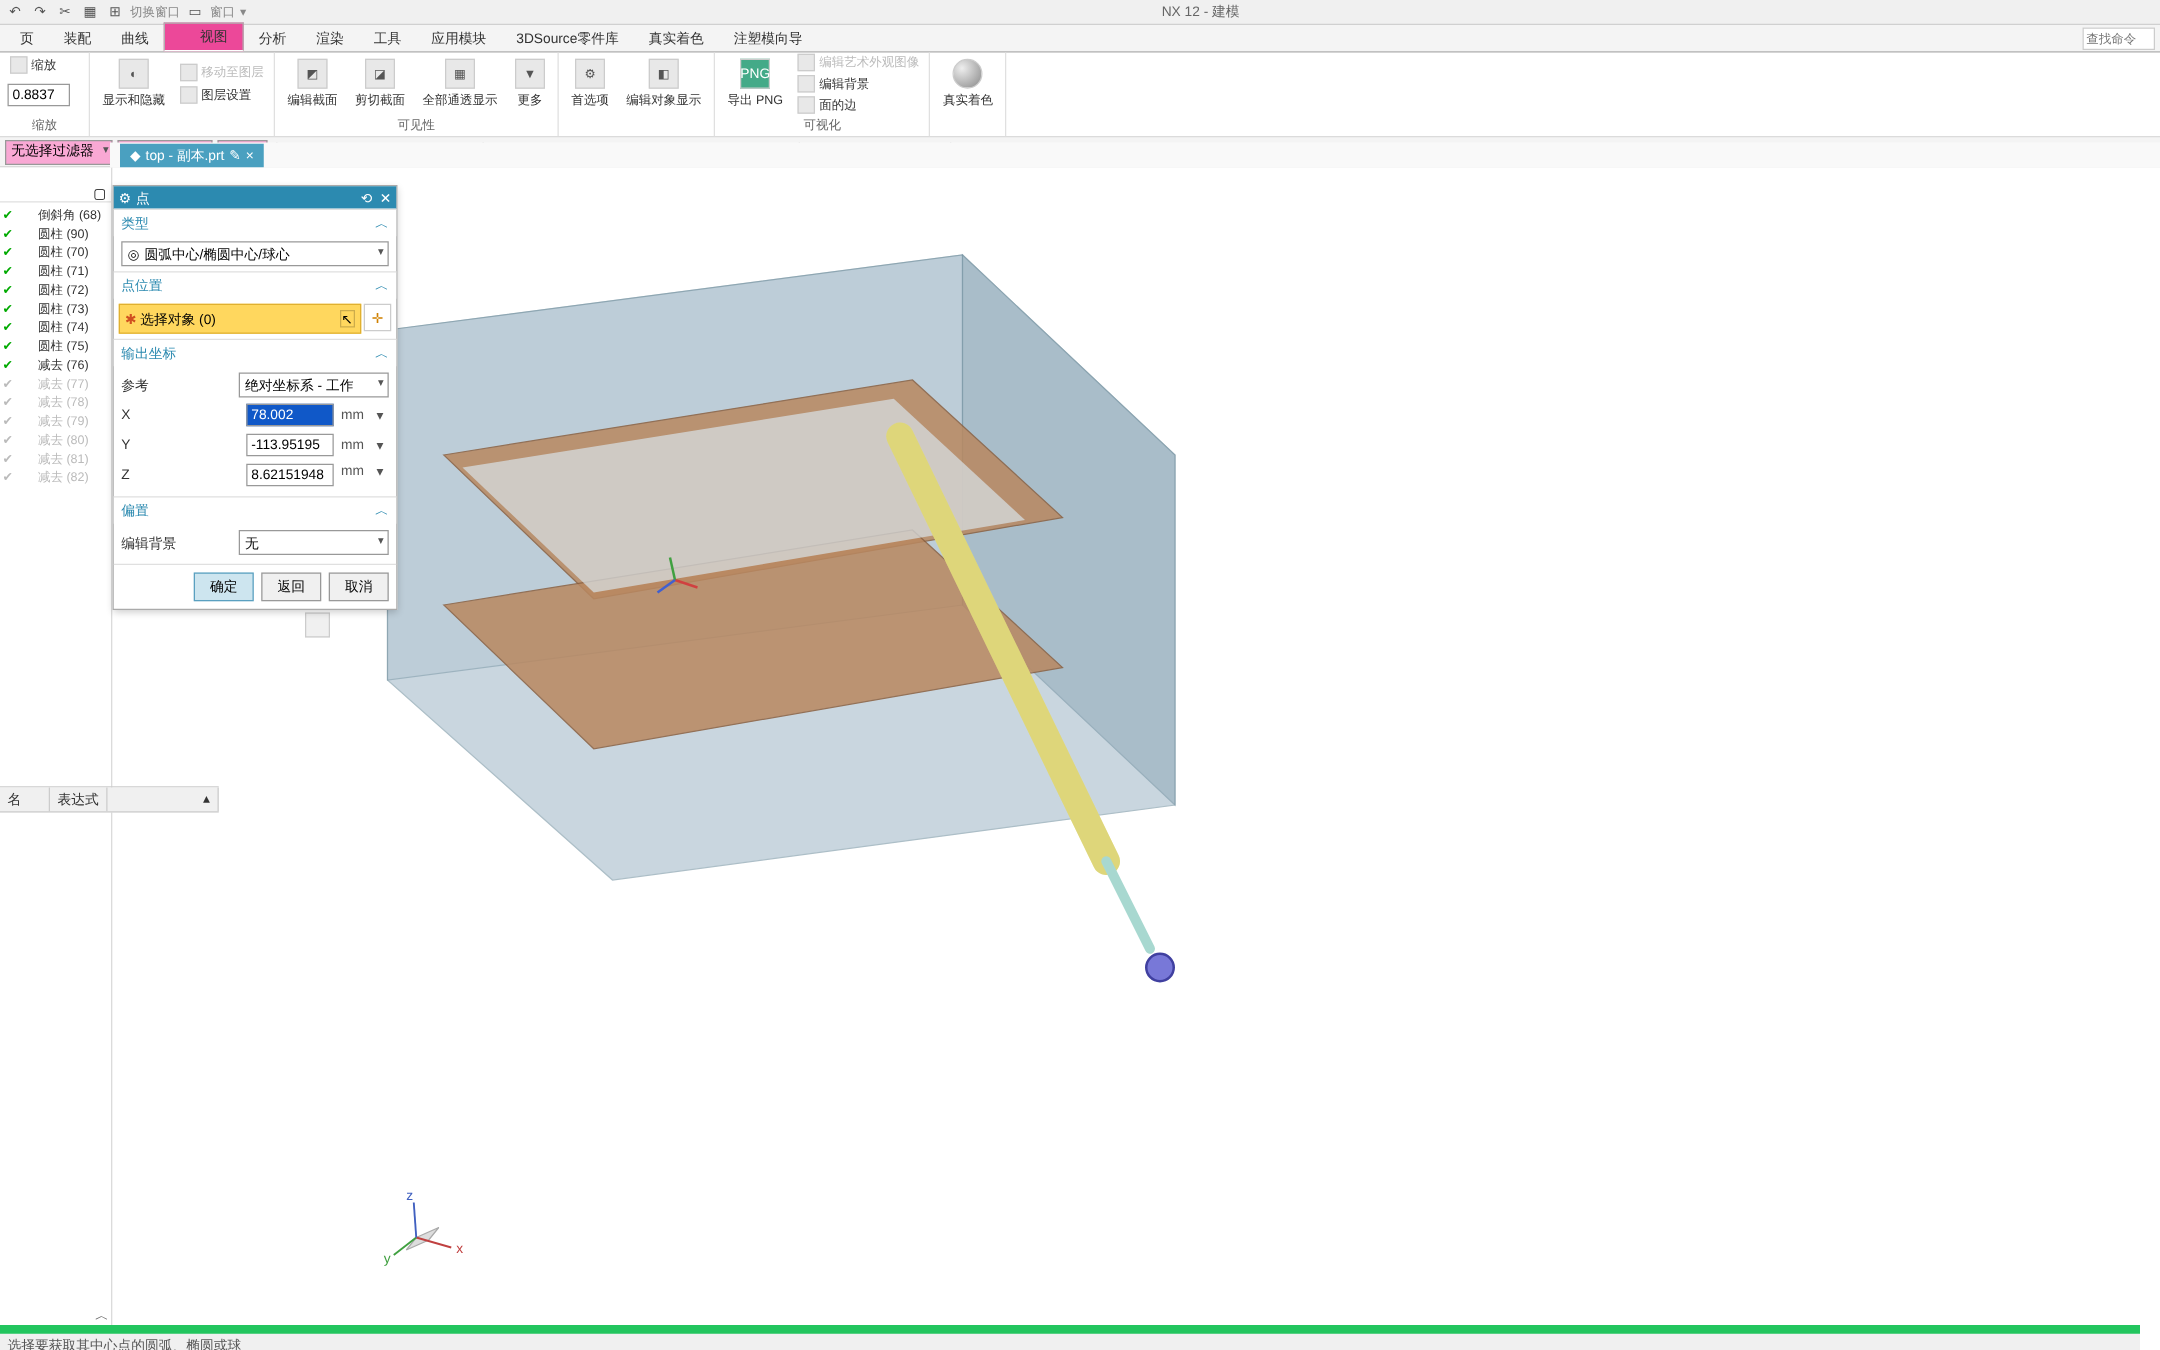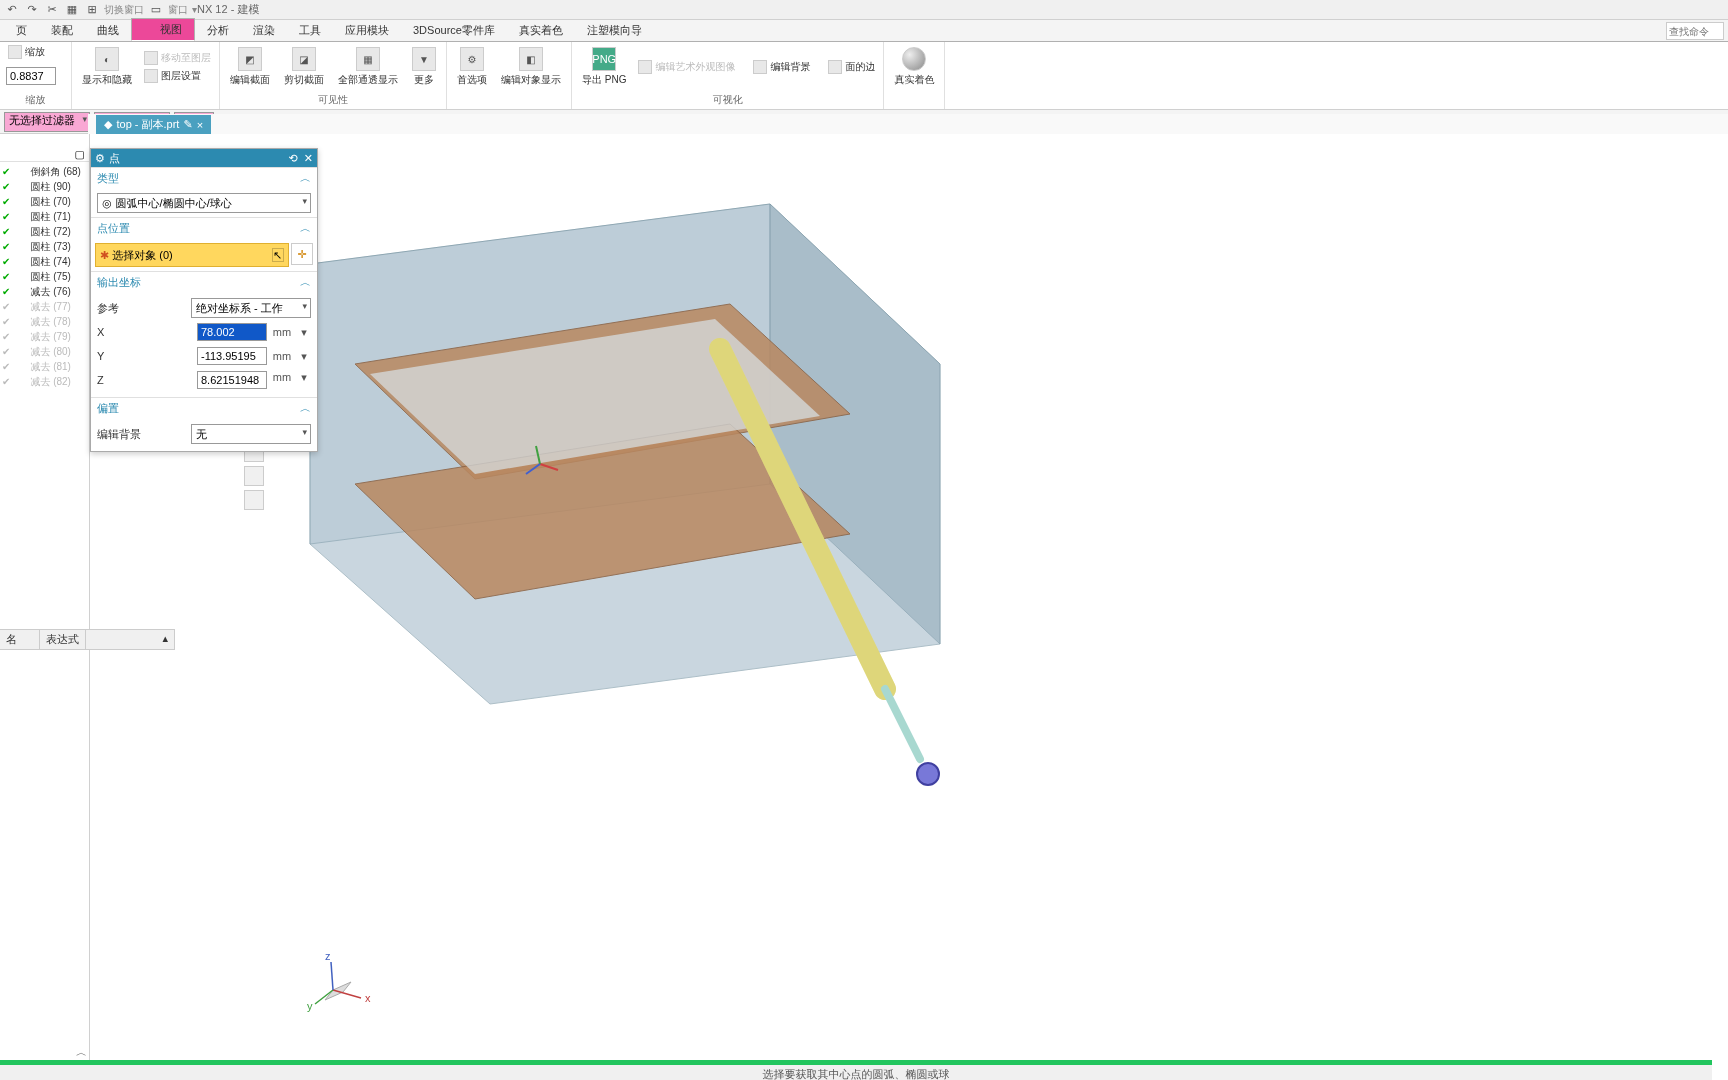--- a/index.html
+++ b/index.html
@@ -1,21 +1,21 @@
 <!DOCTYPE html>
 <html><head>
 <meta charset="utf-8">
 <style>
   * { box-sizing: border-box; margin: 0; padding: 0; font-family: "Microsoft YaHei", sans-serif; font-size: 11px; }
   body { background: #fff; width: 1728px; height: 1080px; overflow: hidden; position: relative; }
 
   
   .titlebar { height: 20px; background: #f0f0f0; display: flex; align-items: center; padding: 0 4px; border-bottom: 1px solid #d0d0d0; }
   .titlebar .left { display: flex; align-items: center; gap: 4px; }
-  .titlebar .center { flex: 1; text-align: left; color: #666; }
+  .titlebar .center { flex: 1; text-align: center; color: #666; }
   .titlebar .icon-btn { width: 16px; height: 16px; display: inline-flex; align-items: center; justify-content: center; color: #555; cursor: pointer; }
   .titlebar .txt { color: #888; font-size: 10px; }
 
   
   .ribbon-tabs { height: 22px; display: flex; align-items: flex-end; border-bottom: 1px solid #b0b0b0; background: #f4f4f4; padding-left: 4px; position: relative; }
   .ribbon-tabs .tab { padding: 3px 12px; color: #333; cursor: pointer; }
   .ribbon-tabs .tab.active { background: #ec4899; border: 1px solid #b0b0b0; border-bottom: 1px solid #fff; padding-left: 28px; }
   .ribbon-tabs .search-box { position: absolute; right: 4px; top: 2px; width: 58px; height: 18px; border: 1px solid #ccc; background: #fff; padding: 0 2px; color: #aaa; font-size: 10px; }
 
   
@@ -87,21 +87,21 @@
   .dialog .coord-row label { color: #333; }
   .dialog .coord-row .val { width: 70px; height: 18px; border: 1px solid #999; padding: 0 3px; text-align: left; }
   .dialog .coord-row .val.sel { background: #1058c8; color: #fff; }
   .dialog .coord-row .unit { width: 30px; text-align: center; color: #555; }
   .dialog .coord-row .dd { width: 14px; text-align: center; color: #555; cursor: pointer; }
   .dialog .btn-row { display: flex; justify-content: flex-end; gap: 6px; padding: 6px; border-top: 1px solid #e0e0e0; }
   .dialog .btn { padding: 3px 12px; border: 1px solid #999; background: #f0f0f0; cursor: pointer; }
   .dialog .btn.primary { background: #cde5ef; border-color: #5aa0c0; }
 
   
-  .statusbar { position: absolute; bottom: 0; left: 0; right: 16px; height: 20px; background: #f0f0f0; border-top: 5px solid #22c55e; padding: 2px 6px; color: #555; text-align: center; }
+  .statusbar { position: absolute; bottom: 0; left: 0; right: 16px; height: 20px; background: #f0f0f0; border-top: 7px solid #22c55e; padding: 2px 6px; color: #555; }
 
   
   .axis-triad { position: absolute; left: 215px; bottom: 45px; }
 </style>
 </head>
 <body>
 
 <div class="titlebar">
   <div class="left">
     <span class="icon-btn">↶</span>
@@ -199,21 +199,21 @@
     <div class="group-label">&nbsp;</div>
   </div>
   <div class="ribbon-group">
     <div class="ribbon-row" style="height:46px">
       <div class="ribbon-btn">
           <div class="ico" style="background:#4a8;">
             <span style="color:#fff">PNG</span>
           </div>
           <div class="lbl">导出 PNG</div>
         </div>
-      <div style="display:flex;flex-direction:row;gap:14px">
+      <div style="display:flex;flex-direction:column;gap:1px">
         <div class="ribbon-small dim">
             <span class="sico"></span>
             <span class="slbl">编辑艺术外观图像</span>
           </div>
         <div class="ribbon-small">
             <span class="sico"></span>
             <span class="slbl">编辑背景</span>
           </div>
         <div class="ribbon-small">
             <span class="sico"></span>
@@ -485,15 +485,20 @@
     </div>
   <div class="section-bd">
     <div class="coord-row">
       <label>编辑背景</label>
       <div class="combo" style="width:120px">
           <span>无</span>
         </div>
     </div>
   </div>
 
+  <div class="btn-row">
+    <div class="btn primary">确定</div>
+    <div class="btn">返回</div>
+    <div class="btn">取消</div>
+  </div>
 </div>
 
 <div class="statusbar">选择要获取其中心点的圆弧、椭圆或球</div>
 
 </body></html>

